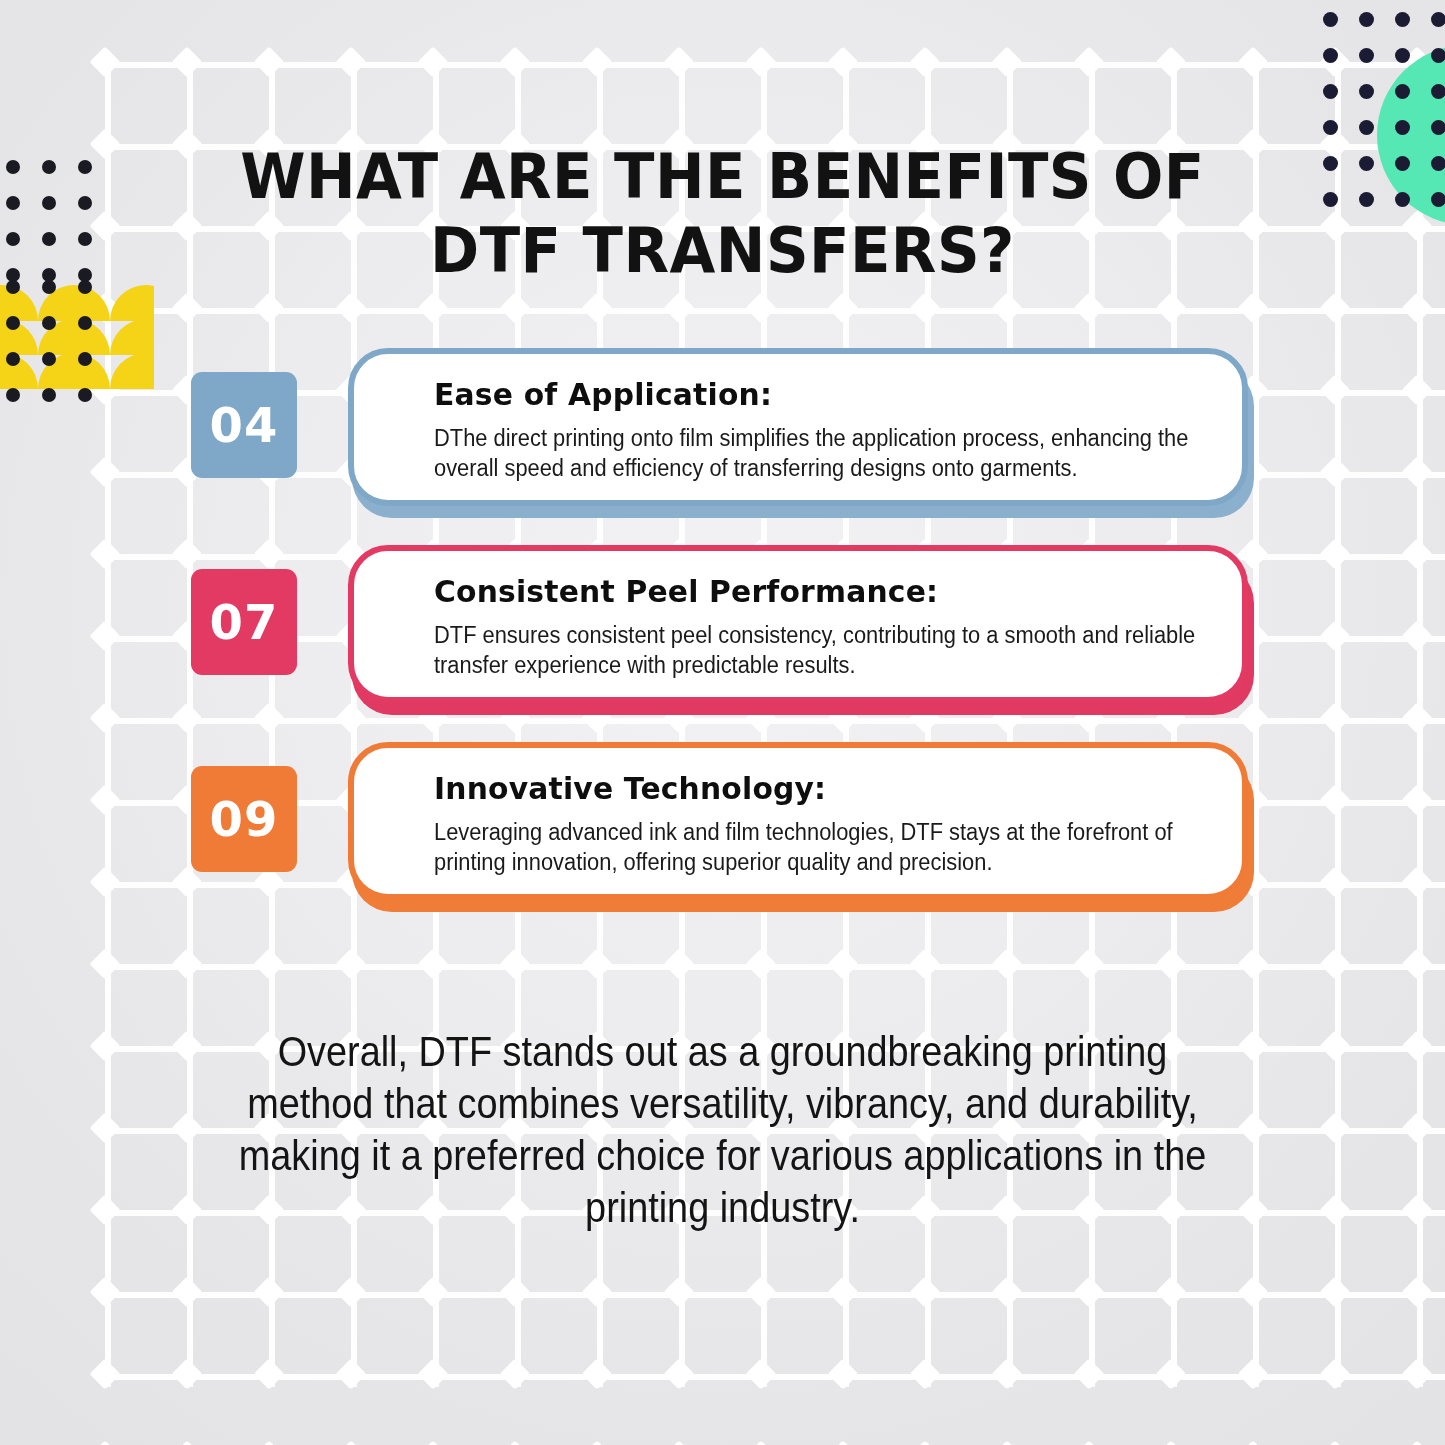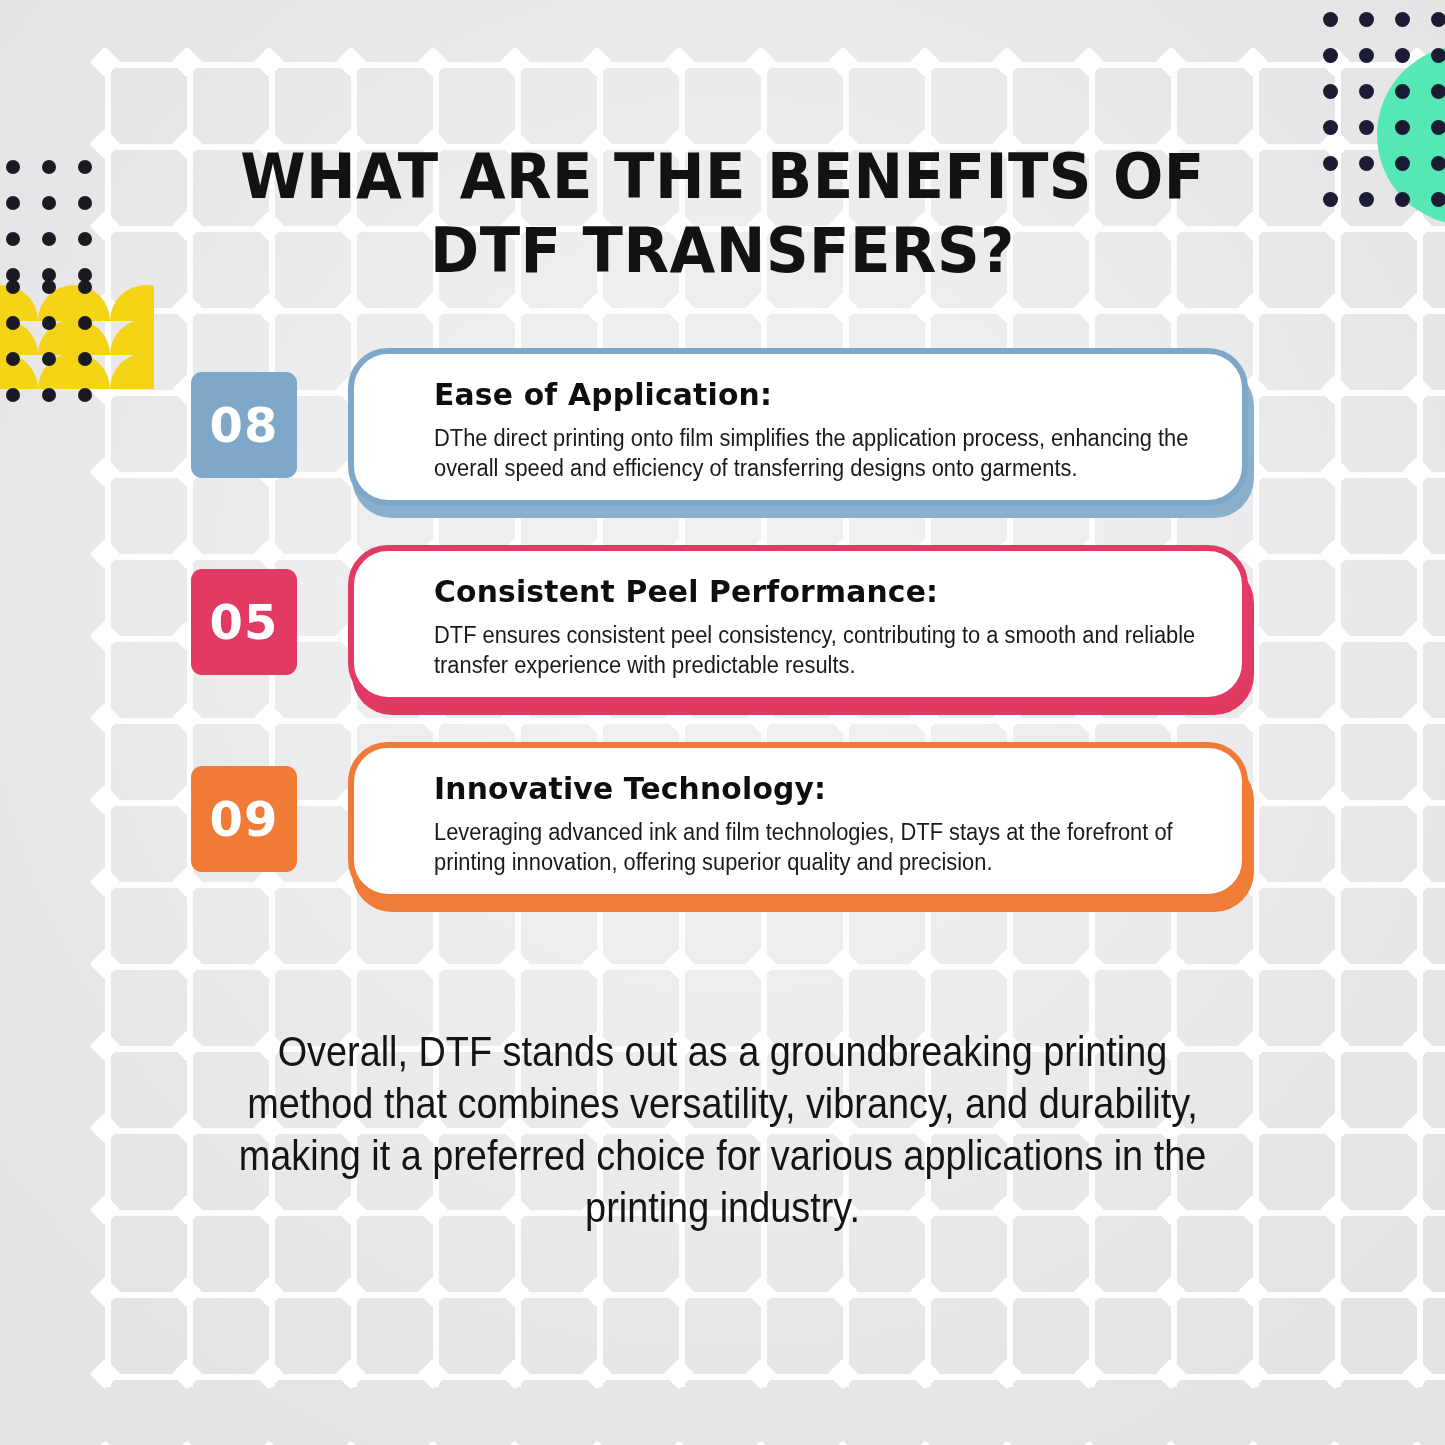--- a/index.html
+++ b/index.html
@@ -549,32 +549,32 @@
   <div class="title">WHAT ARE THE BENEFITS OF DTF TRANSFERS?</div>
 
   <div class="card-row r1">
     <div class="card-shadow" id="sh0" style="background: rgb(139, 176, 205);"></div>
     <div class="card" id="cd0" style="border-color: rgb(127, 168, 200);">
       <div class="card-inner">
         <div class="card-title">Ease of Application:</div>
         <div class="card-body">DThe direct printing onto film simplifies the application process, enhancing the overall speed and efficiency of transferring designs onto garments.</div>
       </div>
     </div>
-    <div class="badge" id="bg0" style="background: rgb(127, 168, 200);">08</div>
+    <div class="badge" id="bg0" style="background: rgb(127, 168, 200);">04</div>
   </div>
 
   <div class="card-row r2">
     <div class="card-shadow" id="sh1" style="background: rgb(224, 58, 99);"></div>
     <div class="card" id="cd1" style="border-color: rgb(226, 58, 99);">
       <div class="card-inner">
         <div class="card-title">Consistent Peel Performance:</div>
         <div class="card-body">DTF ensures consistent peel consistency, contributing to a smooth and reliable transfer experience with predictable results.</div>
       </div>
     </div>
-    <div class="badge" id="bg1" style="background: rgb(226, 58, 99);">05</div>
+    <div class="badge" id="bg1" style="background: rgb(226, 58, 99);">07</div>
   </div>
 
   <div class="card-row r3">
     <div class="card-shadow" id="sh2" style="background: rgb(239, 124, 55);"></div>
     <div class="card" id="cd2" style="border-color: rgb(240, 123, 54);">
       <div class="card-inner">
         <div class="card-title">Innovative Technology:</div>
         <div class="card-body">Leveraging advanced ink and film technologies, DTF stays at the forefront of printing innovation, offering superior quality and precision.</div>
       </div>
     </div>

